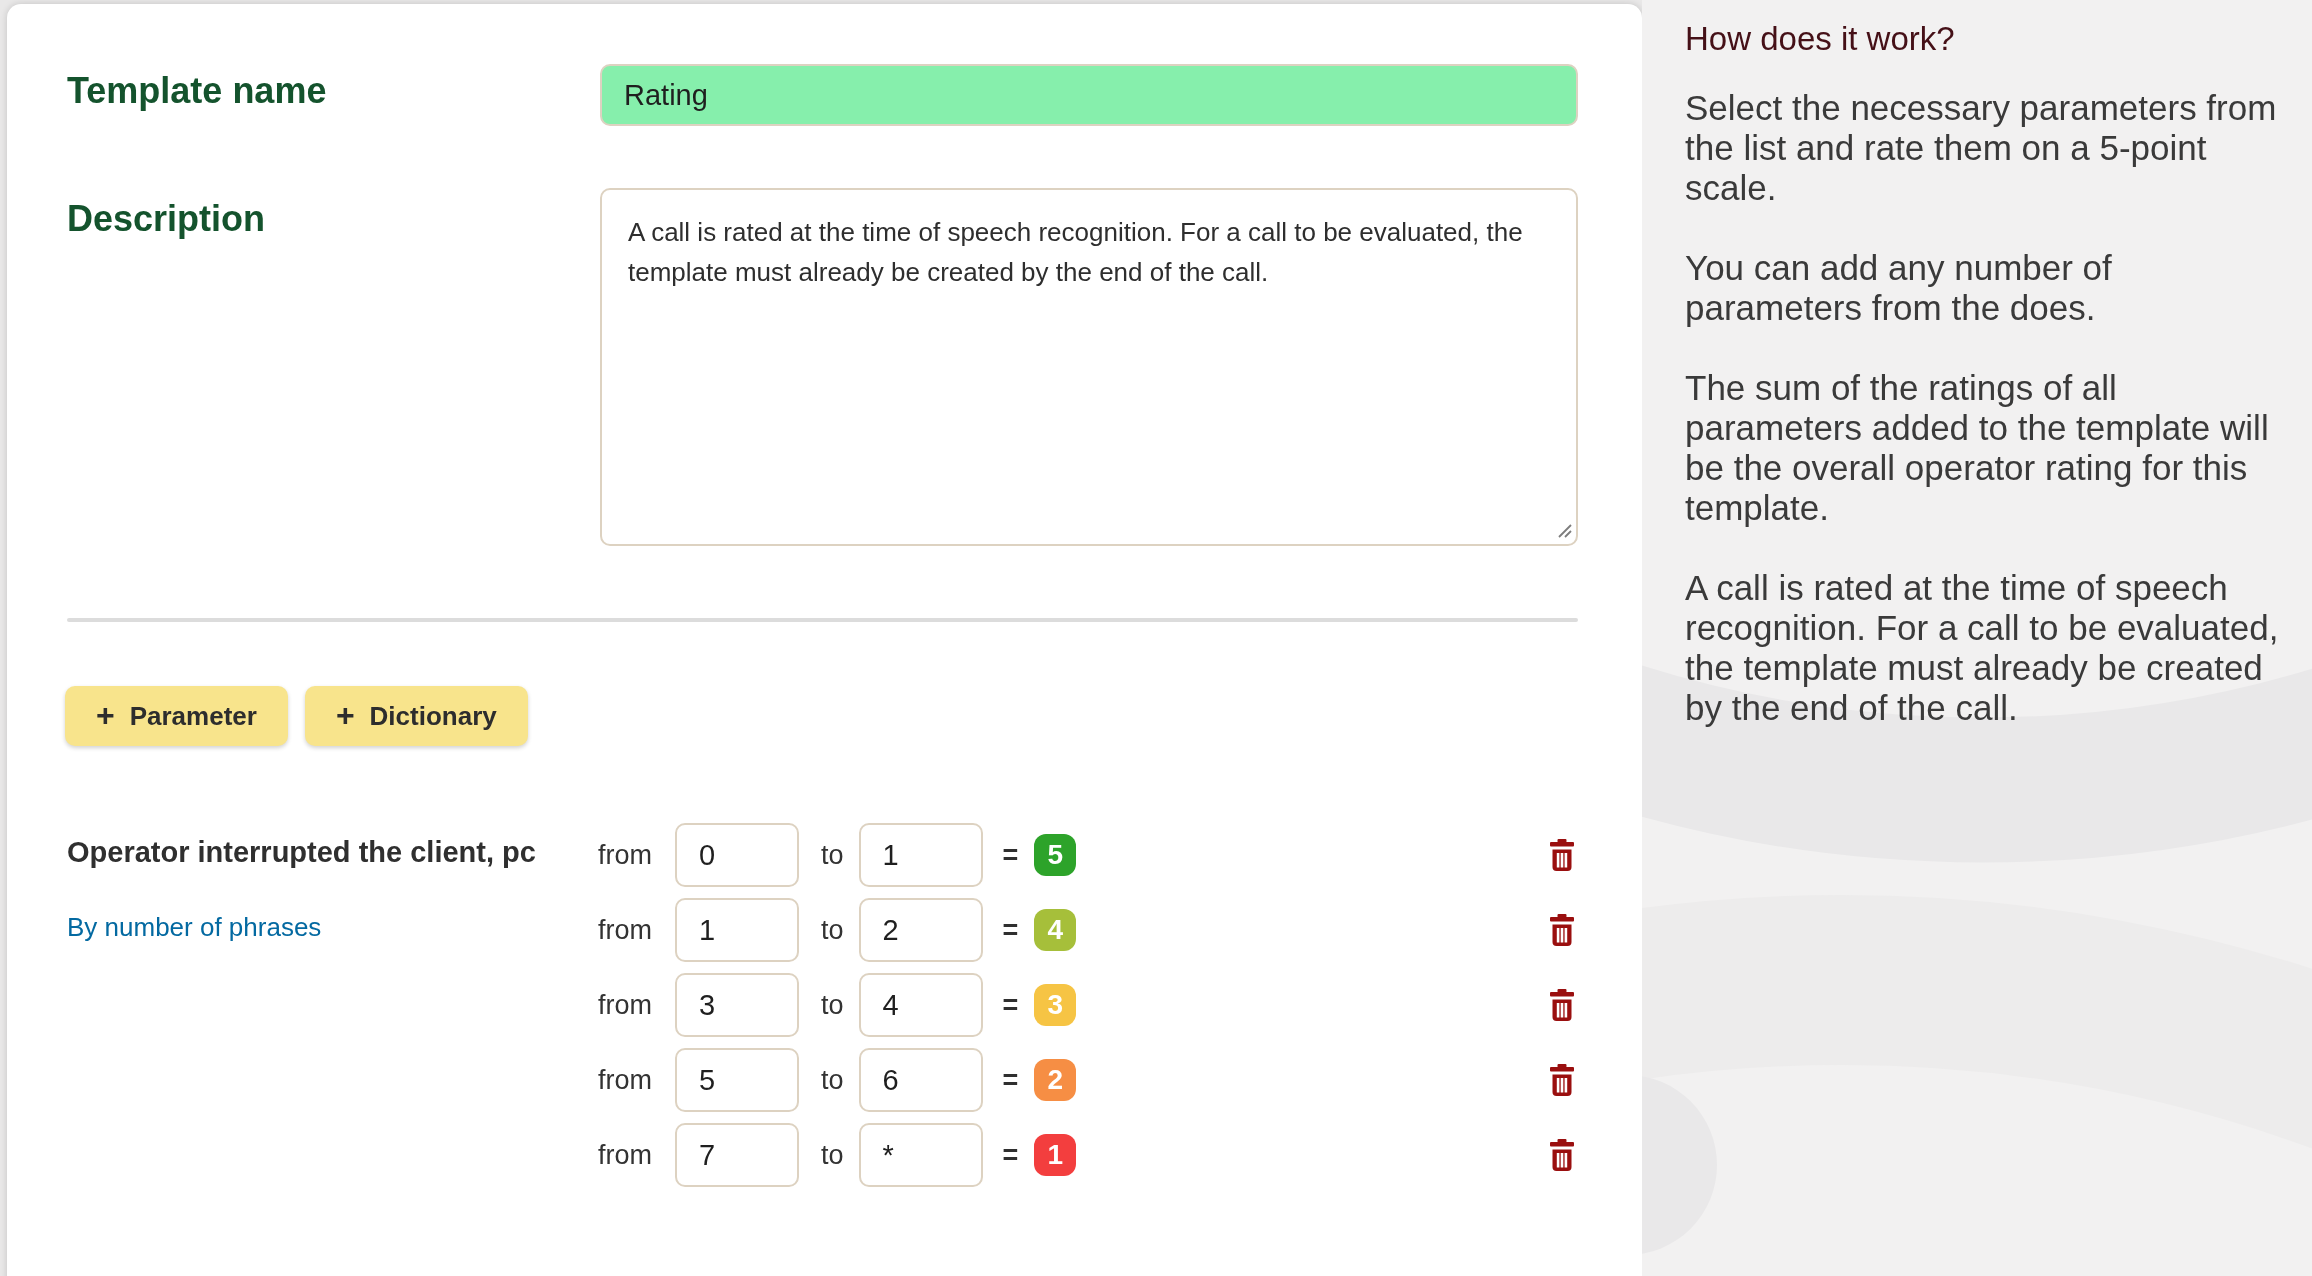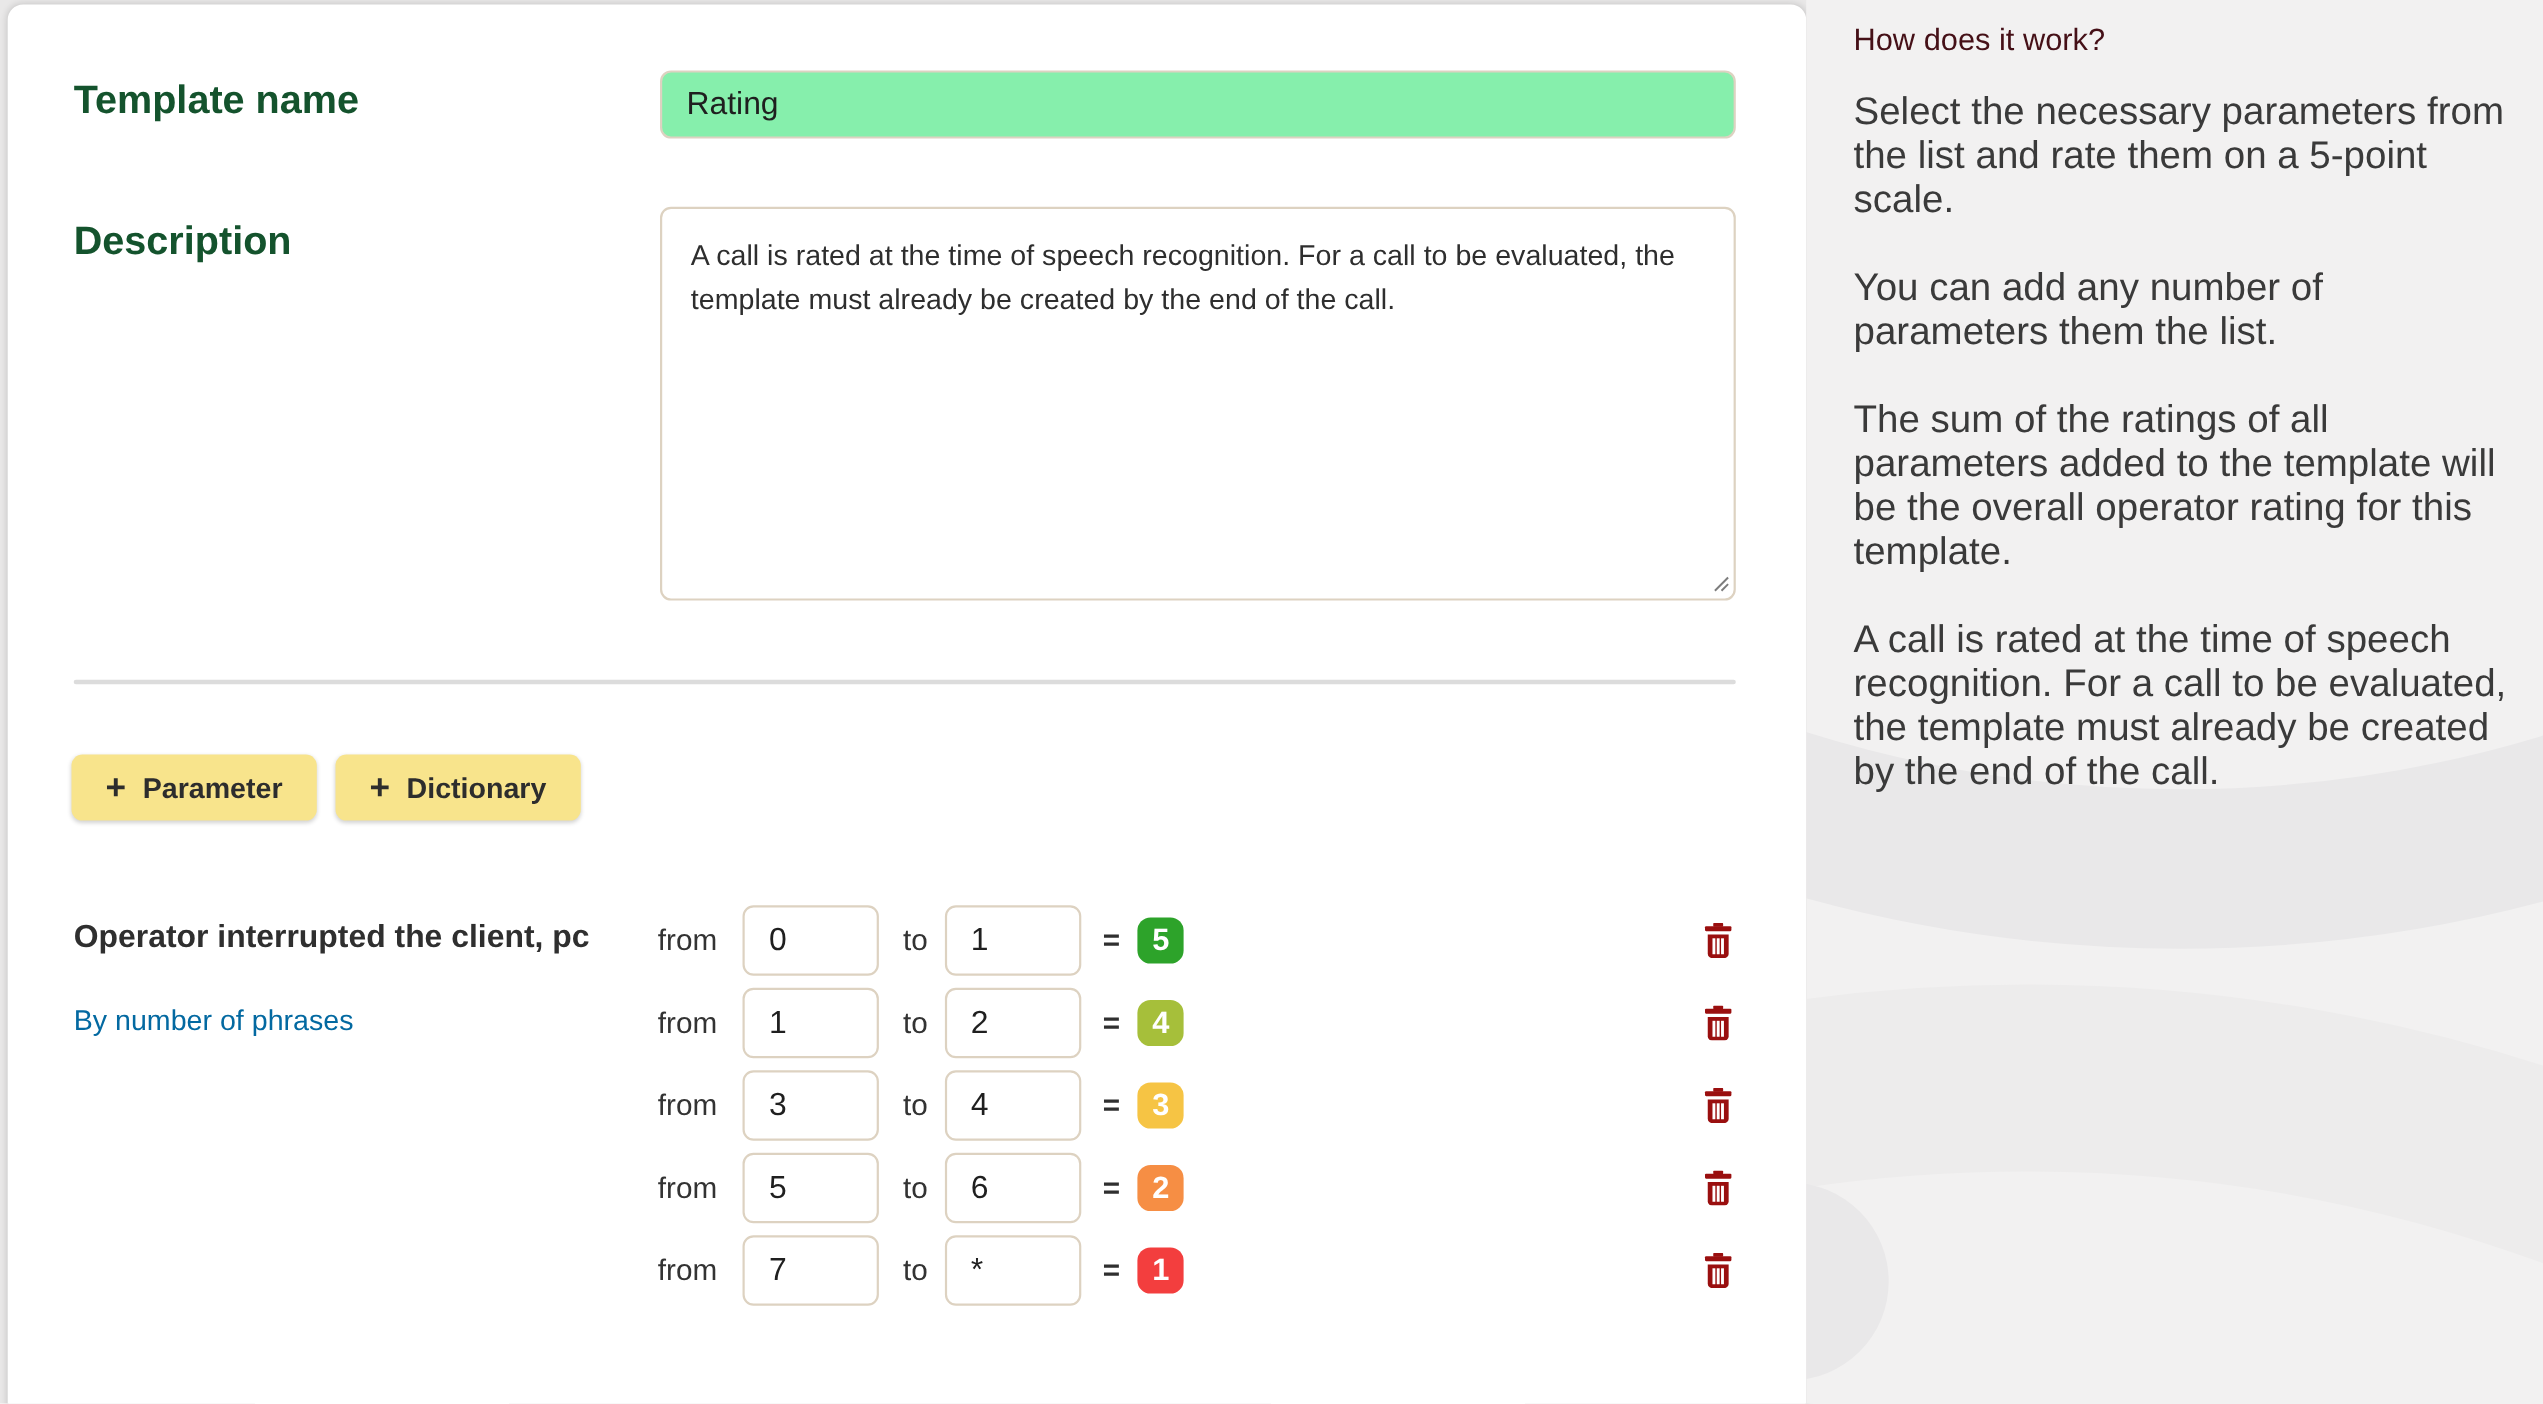--- a/index.html
+++ b/index.html
@@ -87,21 +87,21 @@
   }
 
   
   .help-panel {
     position:absolute; left:1642px; top:0; width:670px; height:1276px;
     background:#f2f1f1; overflow:hidden;
   }
   .help-deco { position:absolute; left:0; top:0; pointer-events:none; }
   .help-content { position:relative; padding:20px 35px 0 43px; }
   .help-title {
-    font-size:28px; font-weight:400; color:#451017; margin-bottom:30px;
+    font-size:33px; font-weight:400; color:#451017; margin-bottom:30px;
   }
   .help-content p {
     width:605px; font-size:35px; line-height:40px; color:#3a3a3a;
     margin-bottom:40px;
   }
 </style>
 </head>
 <body>
 
 <div class="card">
@@ -254,18 +254,18 @@
 <aside class="help-panel">
   <svg class="help-deco" width="670" height="1276" viewBox="0 0 670 1276">
     <circle cx="340" cy="-420" r="1210" fill="none" stroke="#e9e8e9" stroke-width="145"></circle>
     <circle cx="200" cy="2430" r="1450" fill="none" stroke="#edecec" stroke-width="170"></circle>
     <circle cx="-15" cy="1165" r="90" fill="#e9e8e9"></circle>
   </svg>
   <div class="help-content">
     <h2 class="help-title" style="color: rgb(69, 16, 23);">How does it work?</h2>
     <div id="help-paragraphs">
         <p>Select the necessary parameters from the list and rate them on a 5-point scale.</p>
-        <p>You can add any number of parameters them the list.</p>
+        <p>You can add any number of parameters from the does.</p>
         <p>The sum of the ratings of all parameters added to the template will be the overall operator rating for this template.</p>
         <p>A call is rated at the time of speech recognition. For a call to be evaluated, the template must already be created by the end of the call.</p>
       </div>
   </div>
 </aside>
 
 </body></html>

